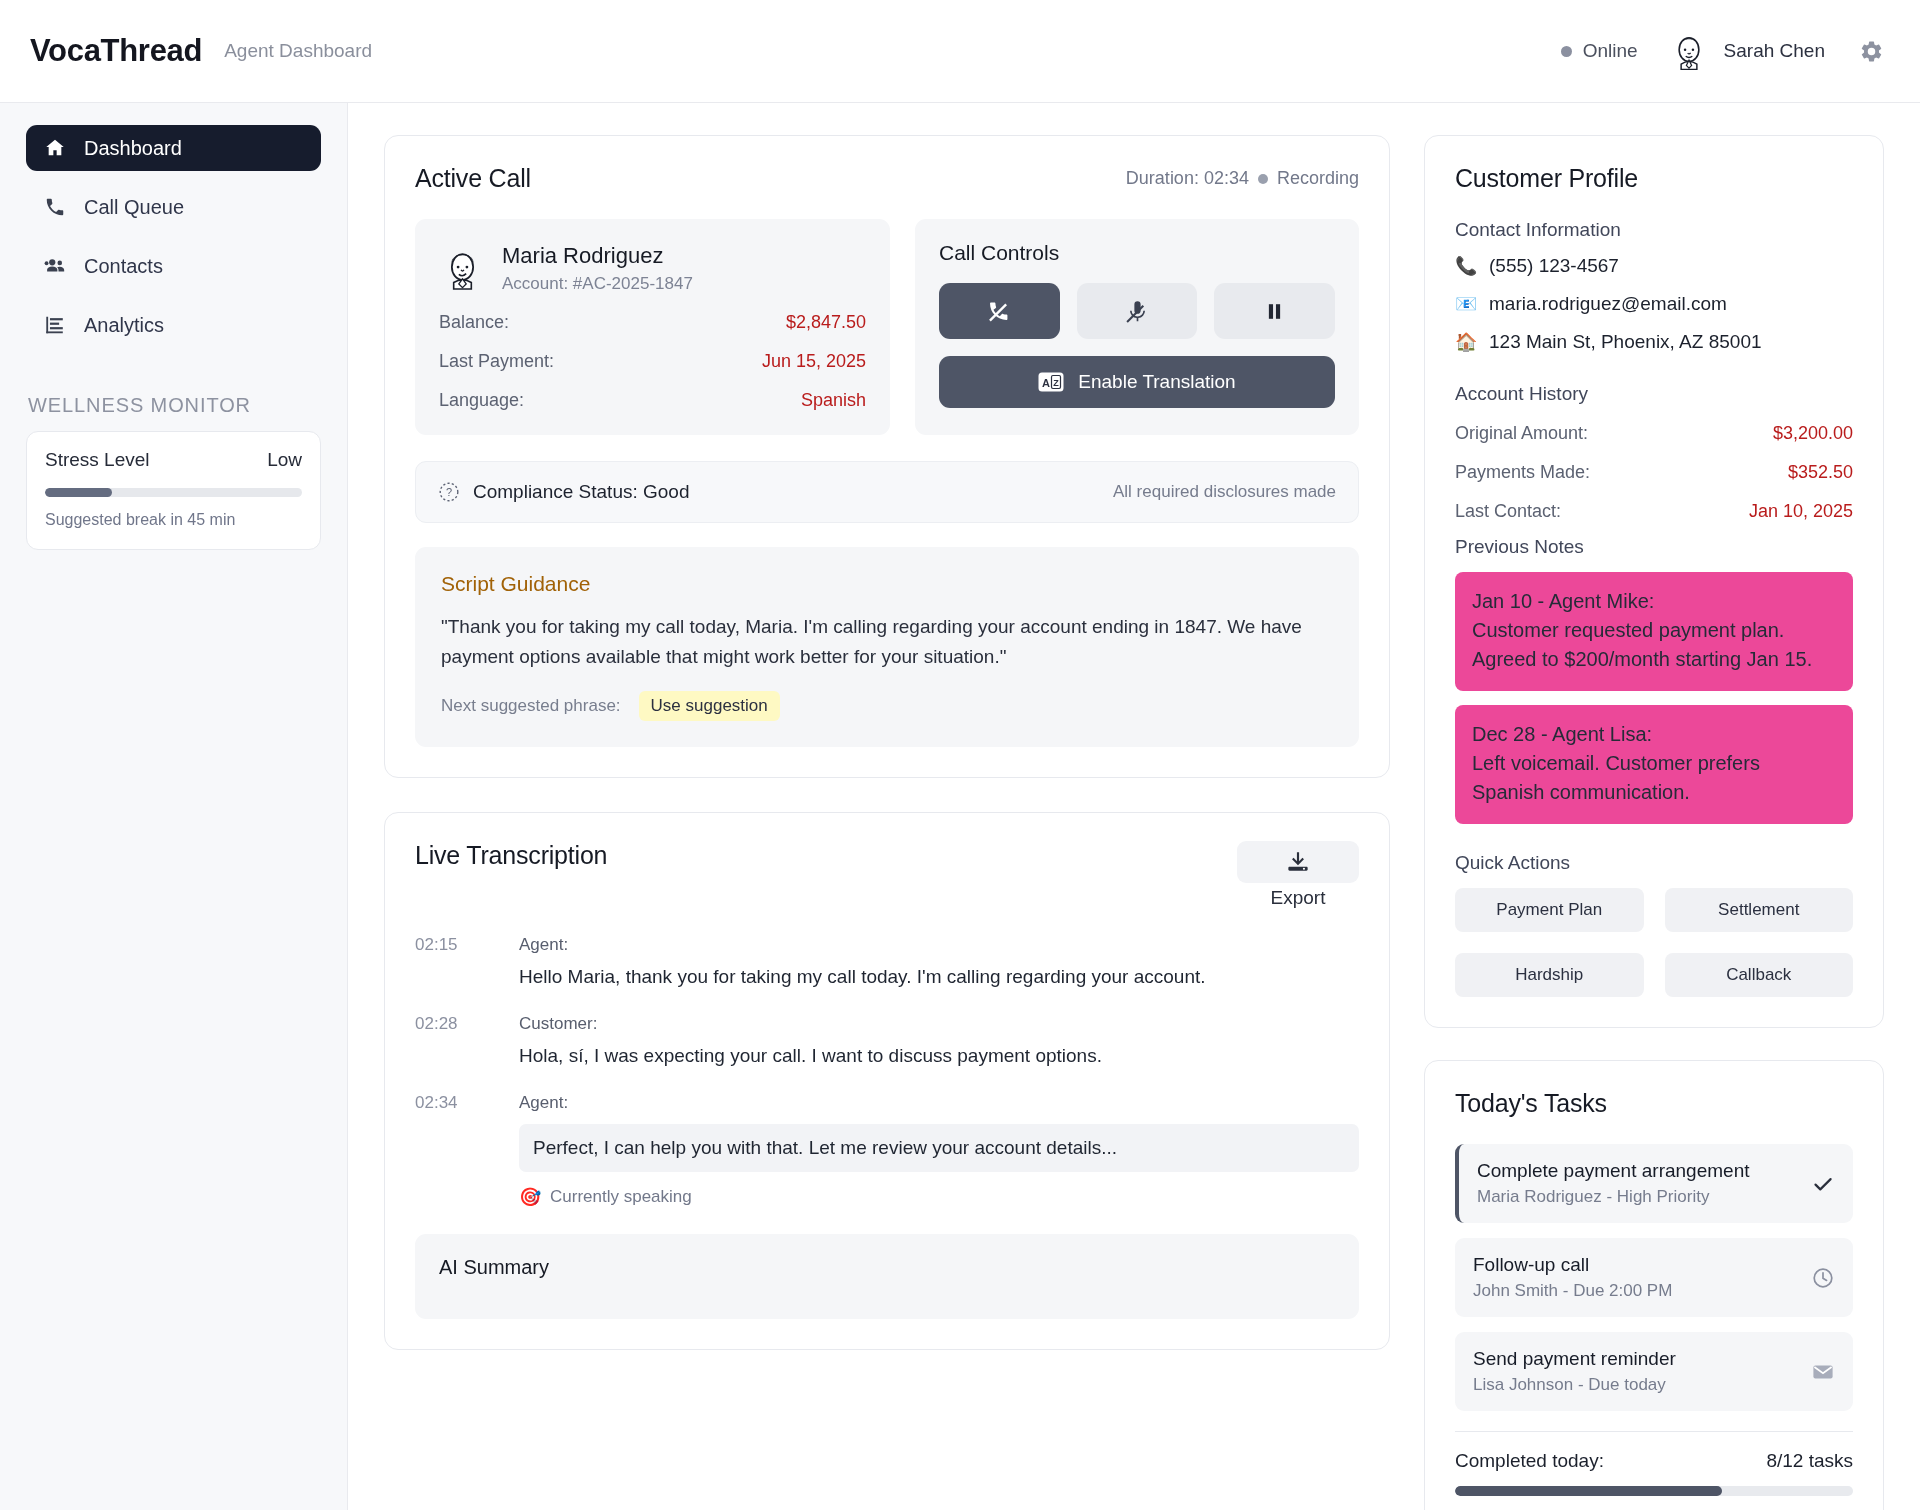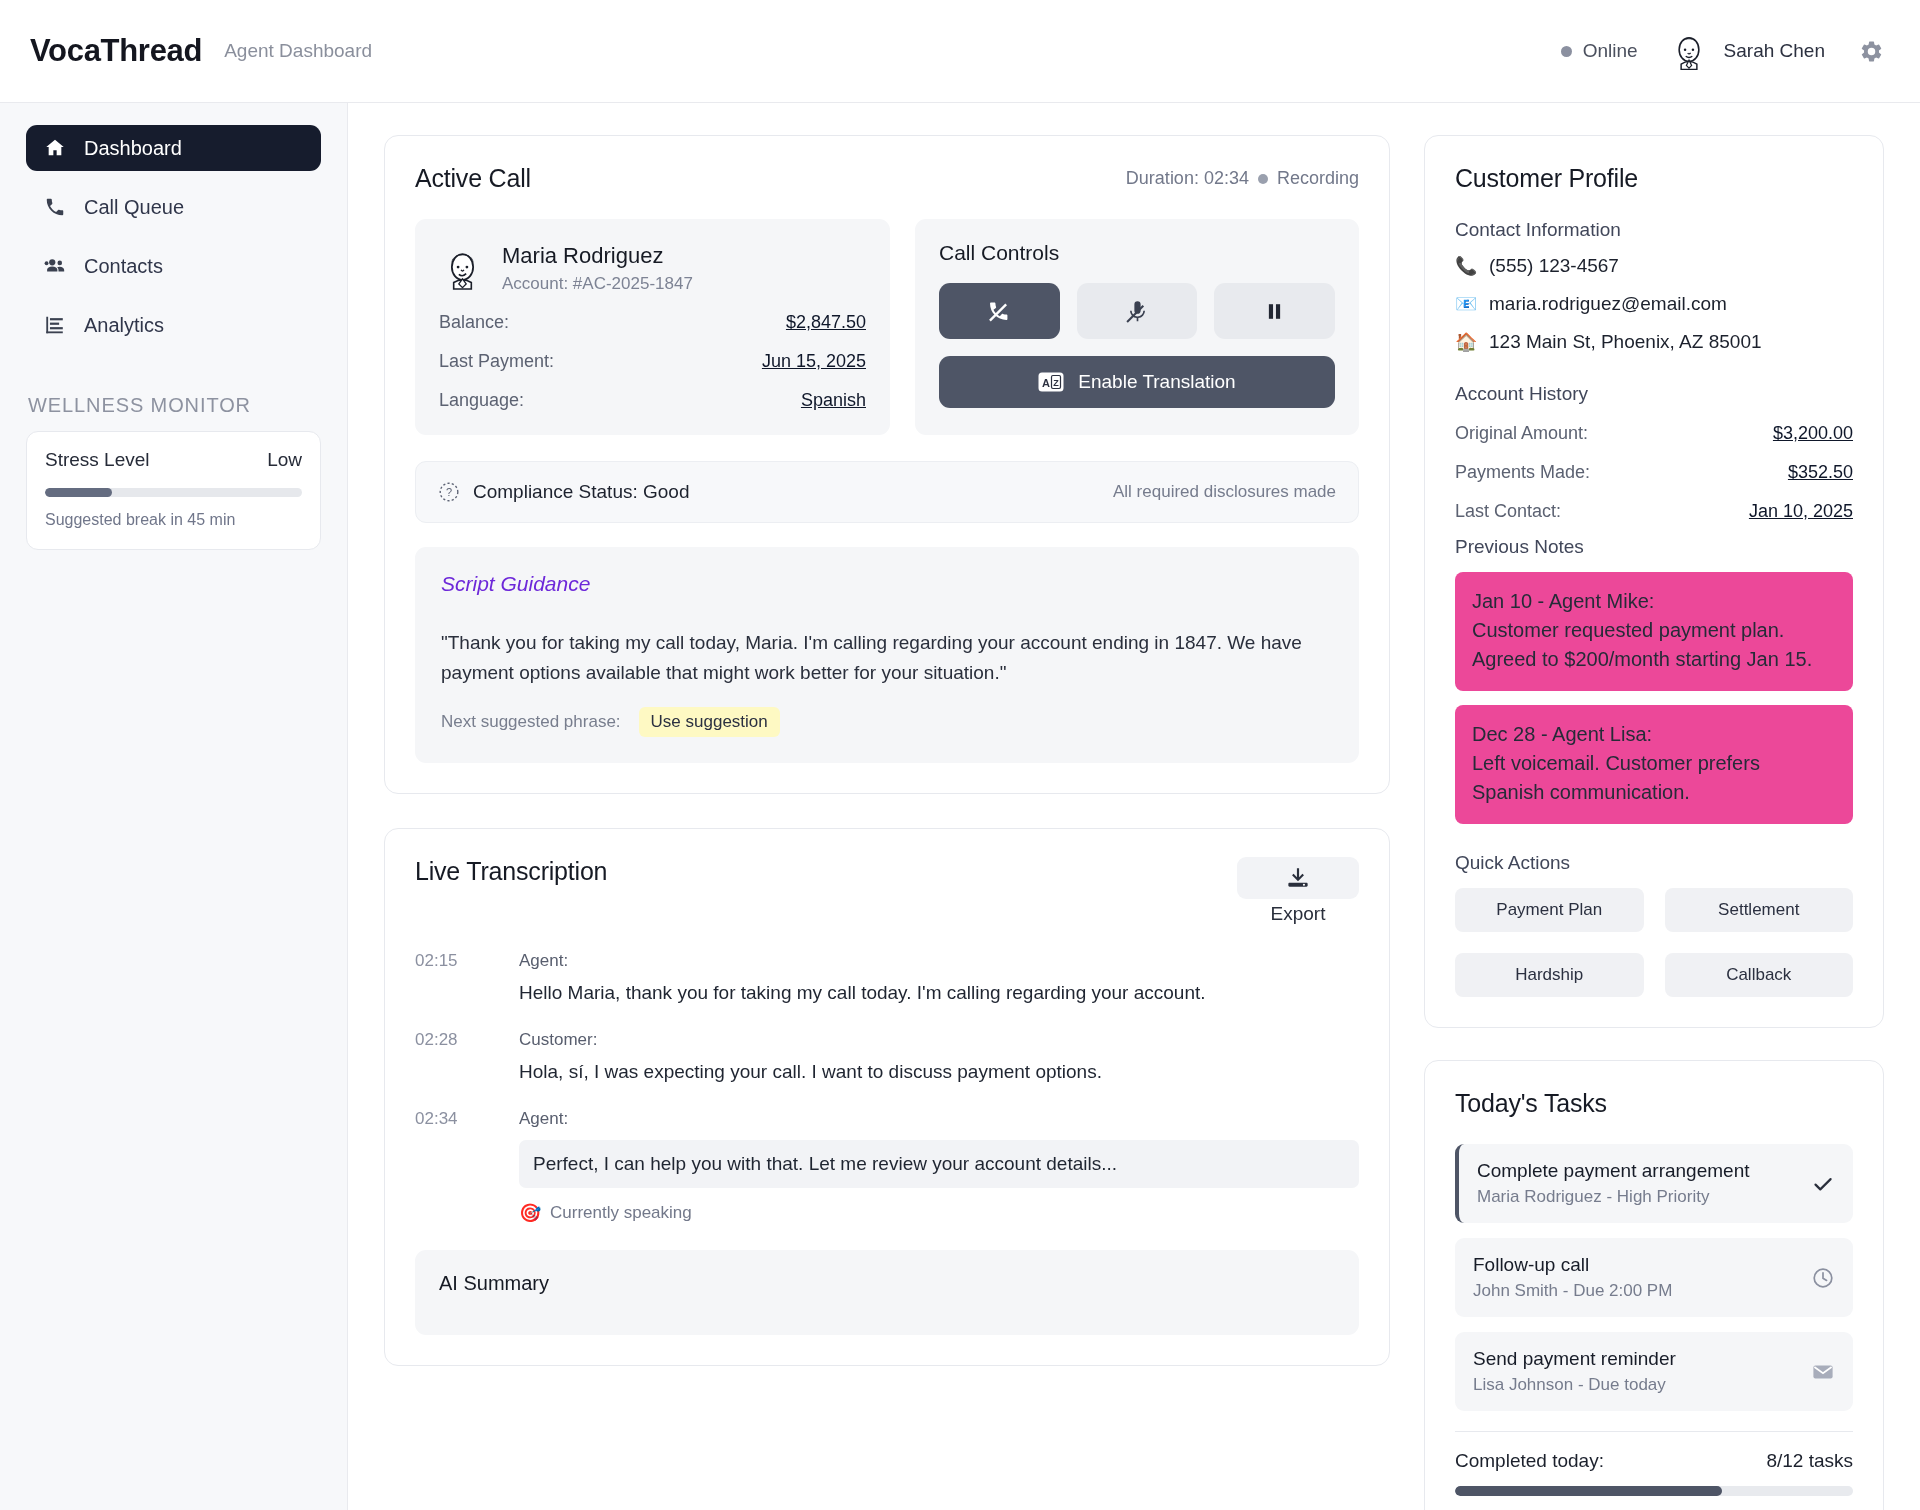--- a/index.html
+++ b/index.html
@@ -81,21 +81,21 @@
 
   .call-grid { display: flex; gap: 25px; margin-top: 26px; }
   .panel-grey { background: #f5f6f8; border-radius: 11px; }
   .cust-box { flex: 1 1 0; padding: 24px 24px 24px 24px; }
   .cust-top { display: flex; align-items: center; gap: 16px; }
   .cust-avatar { width: 47px; height: 47px; display:block; }
   .cust-name { font-size: 22px; color: #161a24; line-height: 1.2; }
   .cust-acct { font-size: 17px; color: #7d8394; margin-top: 5px; }
   .kv { display: flex; justify-content: space-between; margin-top: 18px; font-size: 18px; }
   .kv .k { color: #5c6272; }
-  .kv .v { color: #0f172a; text-decoration: underline; }
+  .kv .v { color: #b91c1c; }
 
   .controls-box { width: 444px; flex: 0 0 444px; padding: 22px 24px 24px 24px; }
   .controls-title { font-size: 21px; color: #161a24; margin-bottom: 18px; }
   .btn-row { display: flex; gap: 17px; }
   .ctl-btn {
     flex: 1 1 0; height: 56px; border-radius: 11px; border: none; cursor: pointer;
     display: flex; align-items: center; justify-content: center;
   }
   .ctl-btn.dark { background: #4e5566; }
   .ctl-btn.light { background: #e8eaee; }
@@ -111,21 +111,21 @@
     margin-top: 26px; background: #f7f8fa; border: 1px solid #eceef2; border-radius: 11px;
     height: 62px; display: flex; align-items: center; padding: 0 22px;
   }
   .compliance-left { display:flex; align-items:center; gap: 13px; font-size: 19px; color: #1d222e; }
   .compliance-right { margin-left: auto; font-size: 17px; color: #767c8d; }
 
   .script {
     margin-top: 24px; background: #f5f6f8; border-radius: 11px;
     padding: 25px 26px 26px 26px;
   }
-  .script-title { font-size: 21px; color: #6d28d9; margin-bottom: 32px; font-style: italic; }
+  .script-title { font-size: 21px; color: #a16207; margin-bottom: 16px; }
   .script-text { font-size: 19px; line-height: 1.55; color: #2a2f3c; }
   .script-foot { display: flex; align-items: center; gap: 18px; margin-top: 20px; }
   .script-foot-label { font-size: 17px; color: #787e8e; }
   .chip { background: #fef9c3; border-radius: 6px; padding: 5px 12px; font-size: 17px; color: #2b3040; border:none; cursor:pointer; font-family: inherit; }
 
   
   .tr-head { display: flex; align-items: flex-start; }
   .export-btn { margin-left: auto; display: flex; flex-direction: column; align-items: center; cursor: pointer; }
   .export-sq { width: 122px; height: 42px; background: #f2f3f6; border-radius: 9px; display:flex; align-items:center; justify-content:center; }
   .export-label { font-size: 19px; color: #2a2f3c; margin-top: 4px; }

